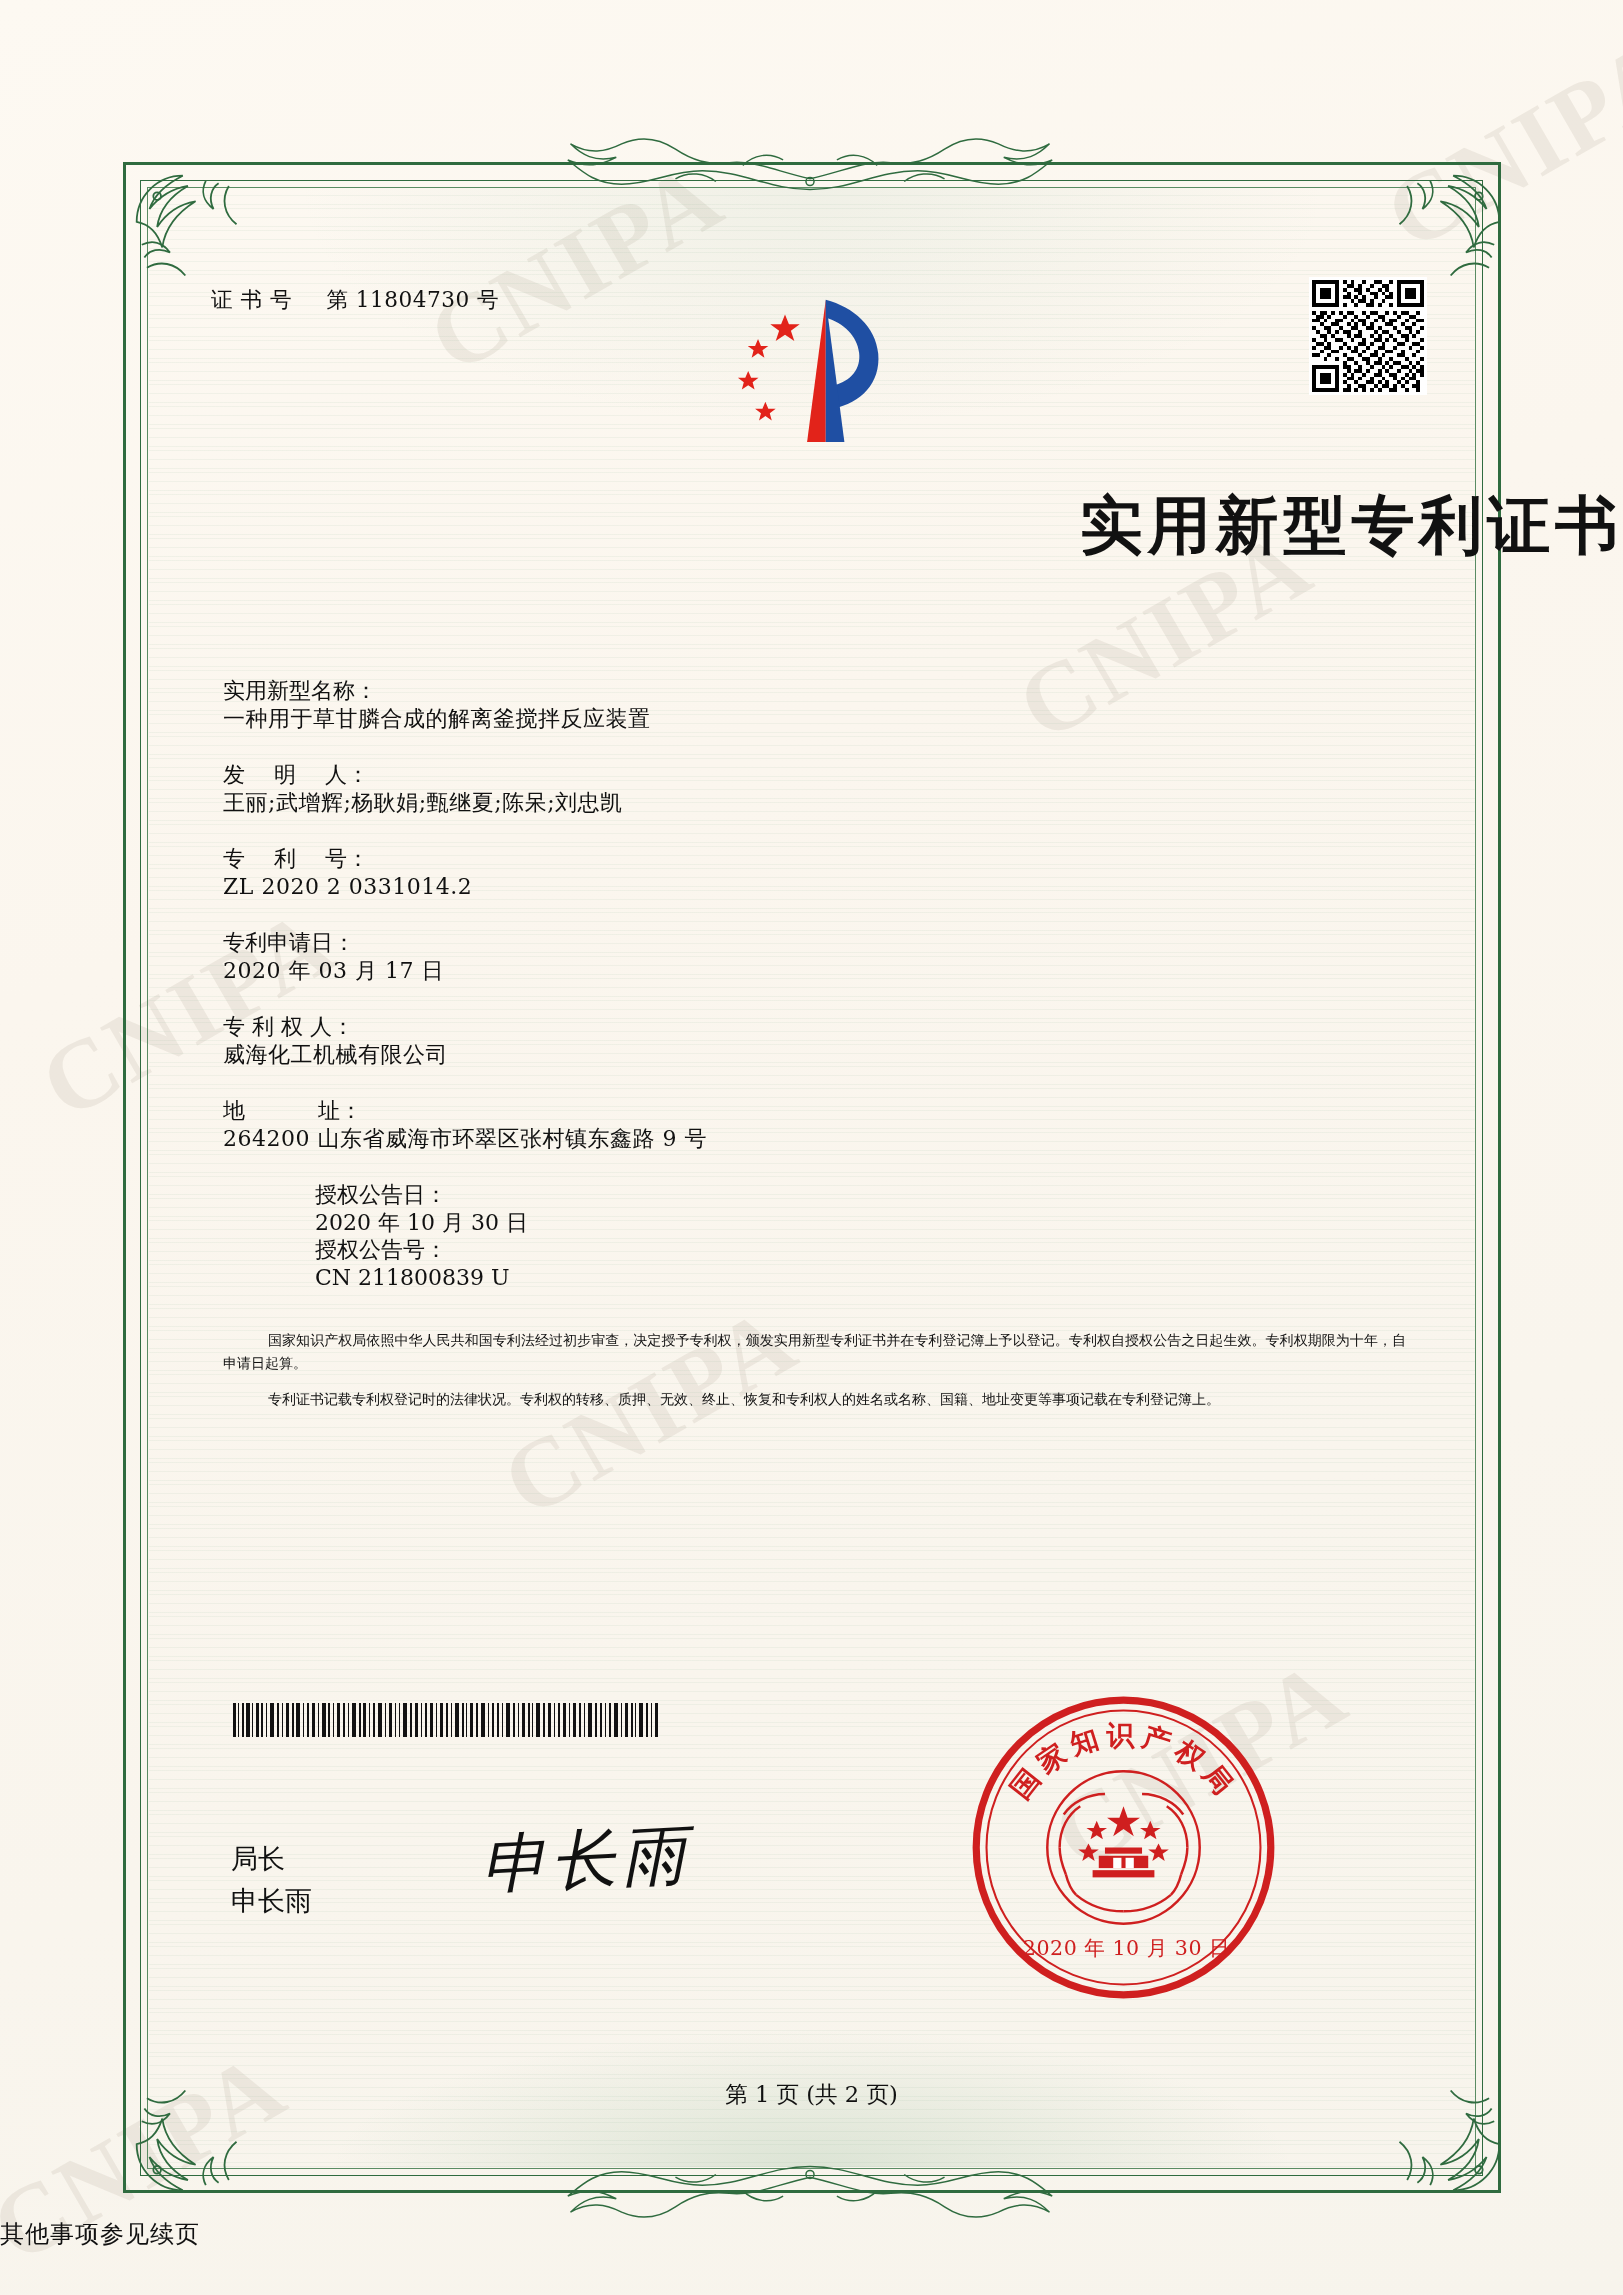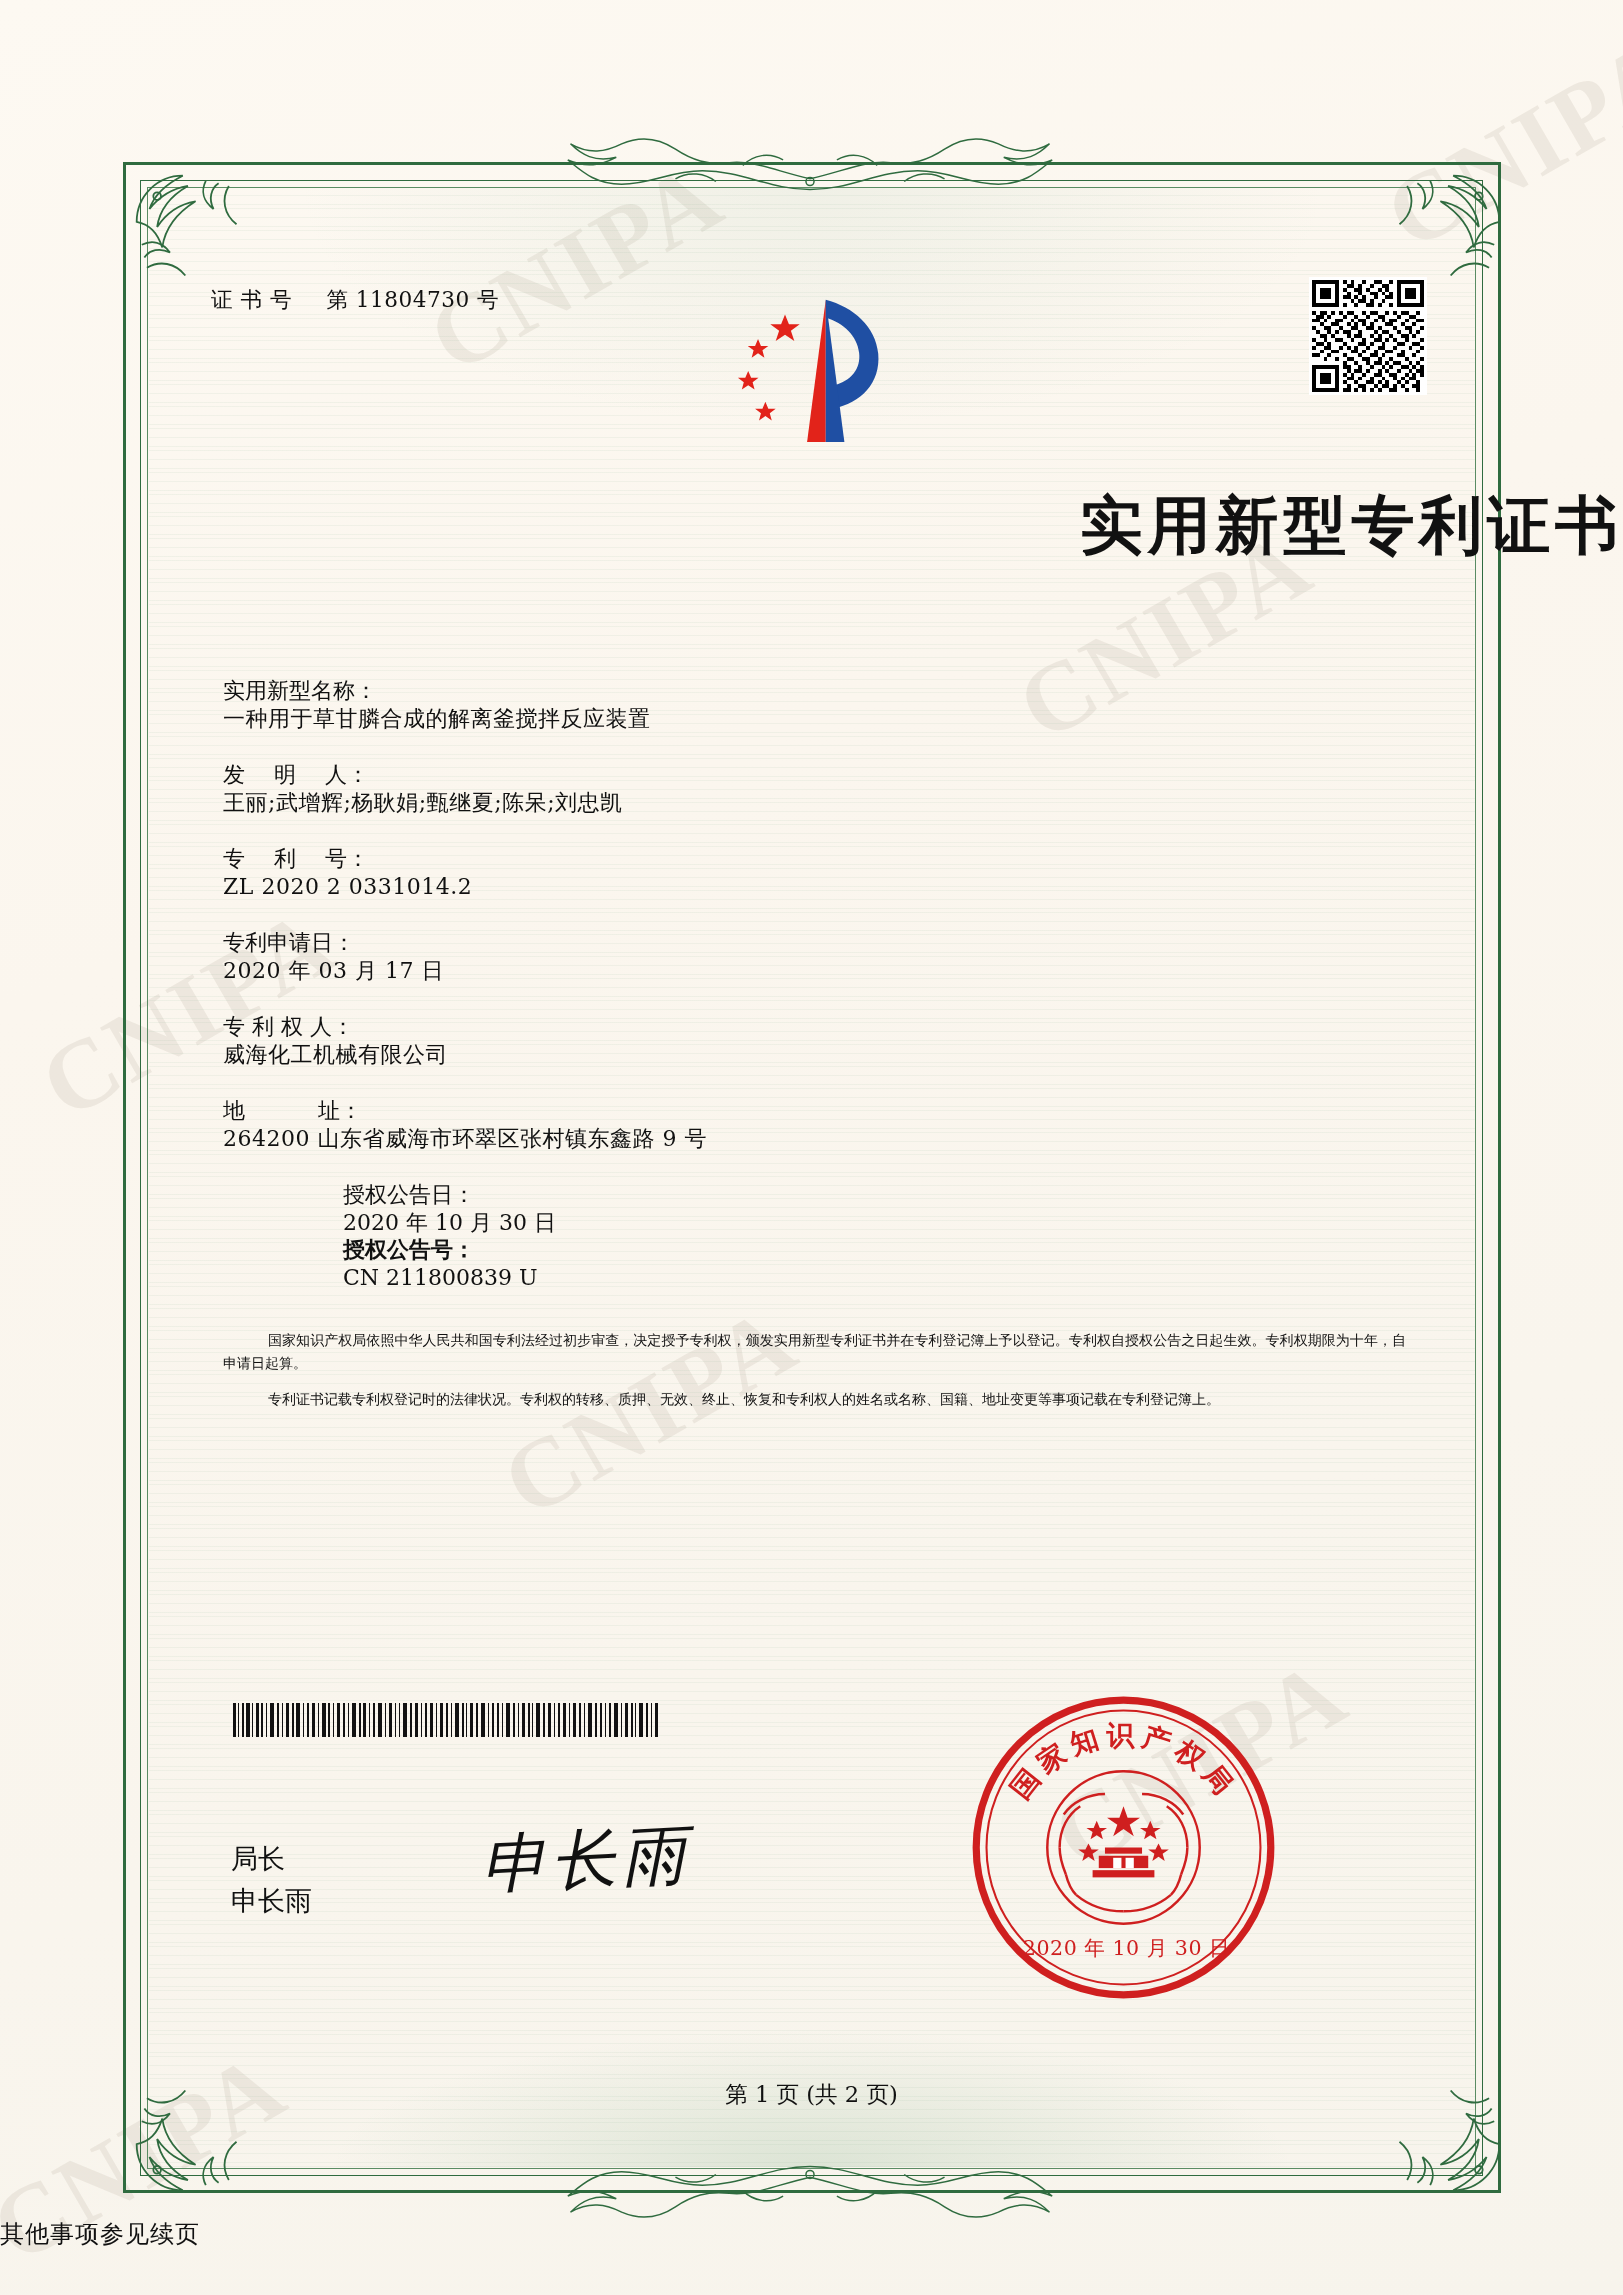--- a/index.html
+++ b/index.html
@@ -180,21 +180,21 @@
   }
   .flabel {
     white-space: pre;
     flex: 0 0 auto;
   }
   .fvalue {
     flex: 1 1 auto;
     letter-spacing: 0.5px;
   }
   .frow-split { justify-content: flex-start; }
-  .second-label { margin-left: 120px; white-space: pre; font-weight: bold; }
+  .second-label { margin-left: 92px; white-space: pre; }
 
   
   .paras {
     position: absolute;
     left: 223px;
     top: 1315px;
     width: 1183px;
     font-size: 14px;
     line-height: 1.62;
     color: #111;

